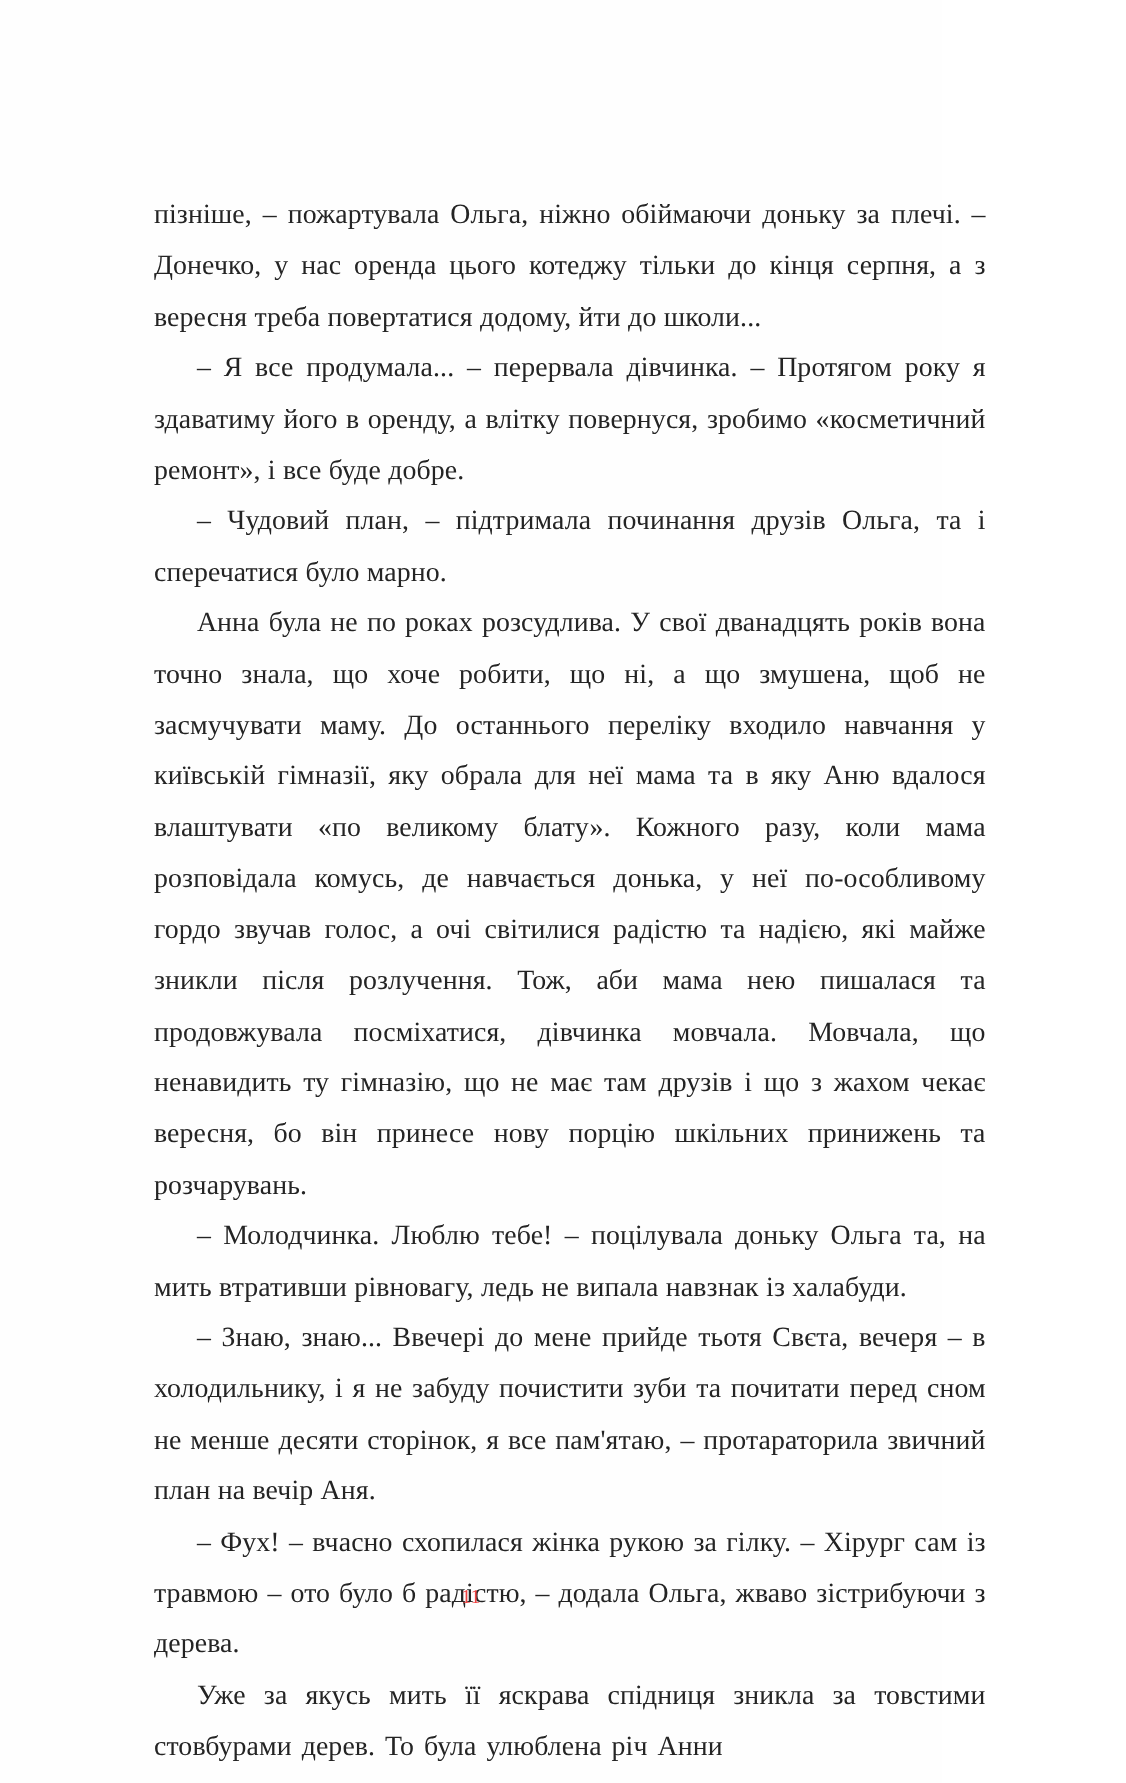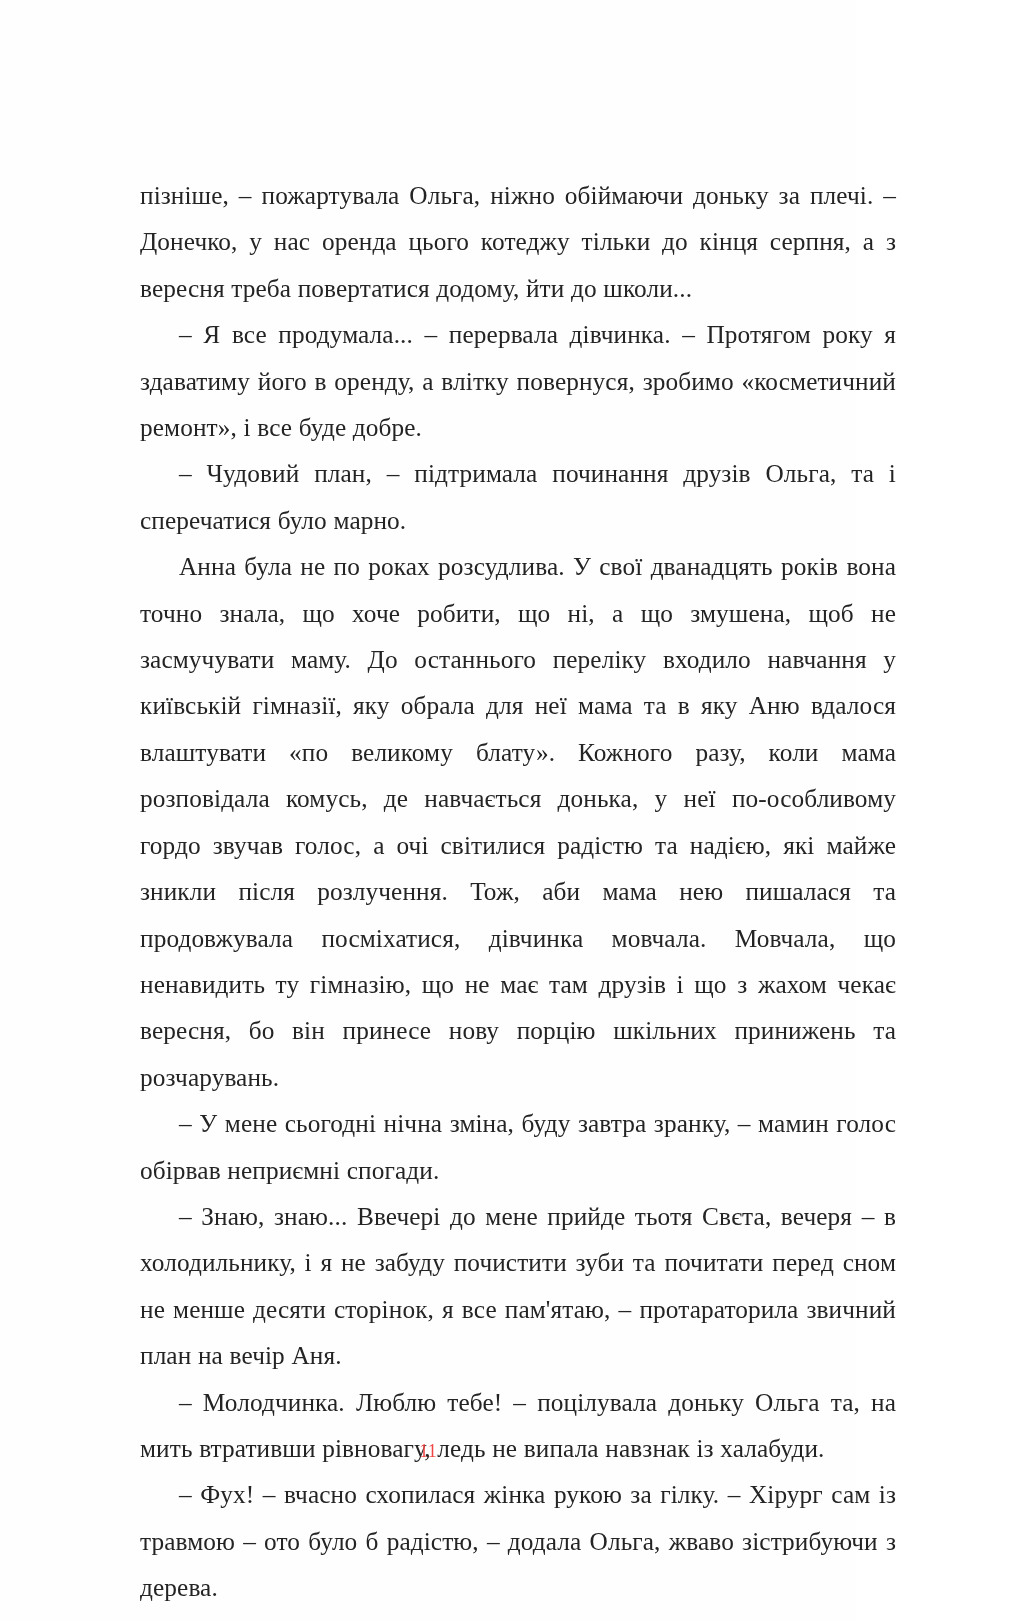--- a/index.html
+++ b/index.html
@@ -77,25 +77,24 @@
   <div class="textblock">
 
     <p class="para cont">пізніше, – пожартувала Ольга, ніжно обіймаючи доньку за плечі. – Донечко, у нас оренда цього котеджу тільки до кінця серпня, а з вересня треба повертатися додому, йти до школи...</p>
 
     <p class="para indent">– Я все продумала... – перервала дівчинка. – Протягом року я здаватиму його в оренду, а влітку повернуся, зробимо «косметичний ремонт», і все буде добре.</p>
 
     <p class="para indent">– Чудовий план, – підтримала починання друзів Ольга, та і сперечатися було марно.</p>
 
     <p class="para indent">Анна була не по роках розсудлива. У свої дванадцять років вона точно знала, що хоче робити, що ні, а що змушена, щоб не засмучувати маму. До останнього переліку входило навчання у київській гімназії, яку обрала для неї мама та в яку Аню вдалося влаштувати «по великому блату». Кожного разу, коли мама розповідала комусь, де навчається донька, у неї по-особливому гордо звучав голос, а очі світилися радістю та надією, які майже зникли після розлучення. Тож, аби мама нею пишалася та продовжувала посміхатися, дівчинка мовчала. Мовчала, що ненавидить ту гімназію, що не має там друзів і що з жахом чекає вересня, бо він принесе нову порцію шкільних принижень та розчарувань.</p>
 
-    <p class="para indent">– У мене сьогодні нічна зміна, буду завтра зранку, – мамин голос обірвав неприємні спогади.</p>
+
+    <p class="para indent">– Молодчинка. Люблю тебе! – поцілувала доньку Ольга та, на мить втративши рівновагу, ледь не випала навзнак із халабуди.</p>
 
     <p class="para indent">– Знаю, знаю... Ввечері до мене прийде тьотя Свєта, вечеря – в холодильнику, і я не забуду почистити зуби та почитати перед сном не менше десяти сторінок, я все пам'ятаю, – протараторила звичний план на вечір Аня.</p>
-
-    <p class="para indent">– Молодчинка. Люблю тебе! – поцілувала доньку Ольга та, на мить втративши рівновагу, ледь не випала навзнак із халабуди.</p>
 
     <p class="para indent">– Фух! – вчасно схопилася жінка рукою за гілку. – Хірург сам із травмою – ото було б радістю, – додала Ольга, жваво зістрибуючи з дерева.</p>
 
     <p class="para indent loose">Уже за якусь мить її яскрава спідниця зникла за товстими стовбурами дерев. То була улюблена річ Анни</p>
 
   </div>
 
   <div class="folio">11</div>
 
 </div>

